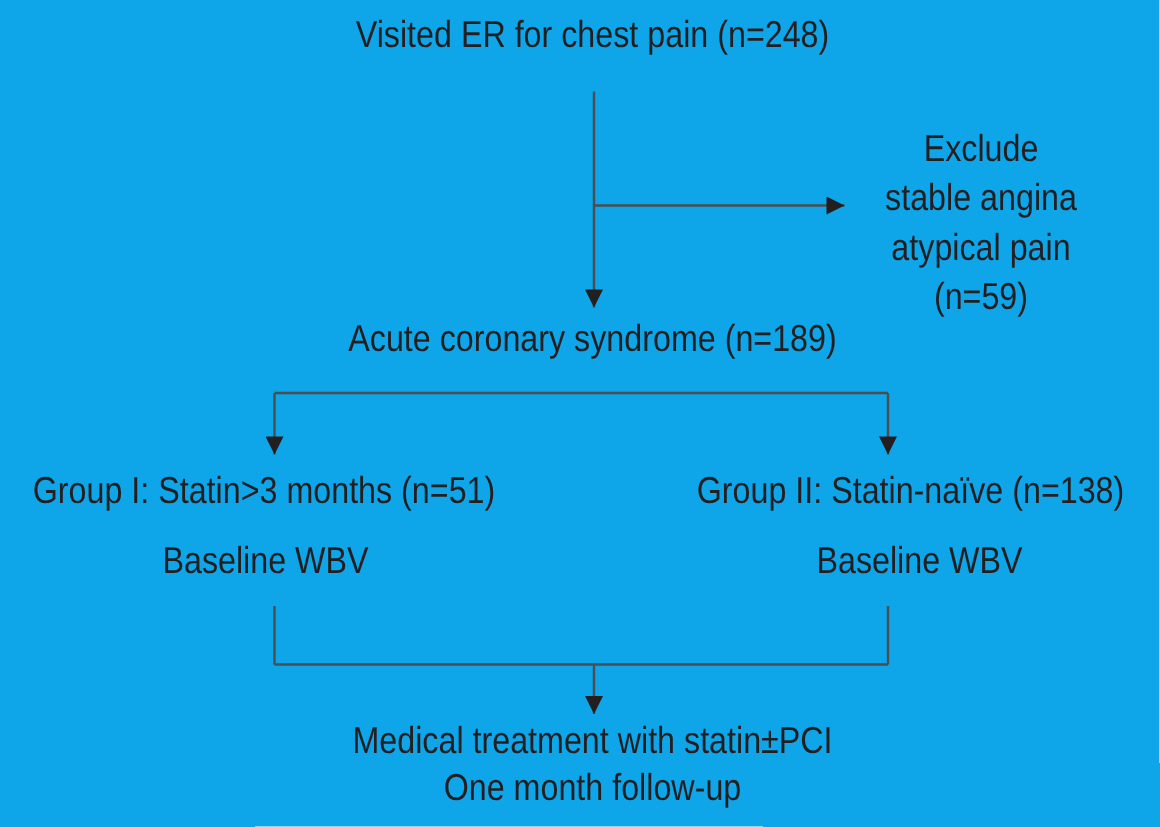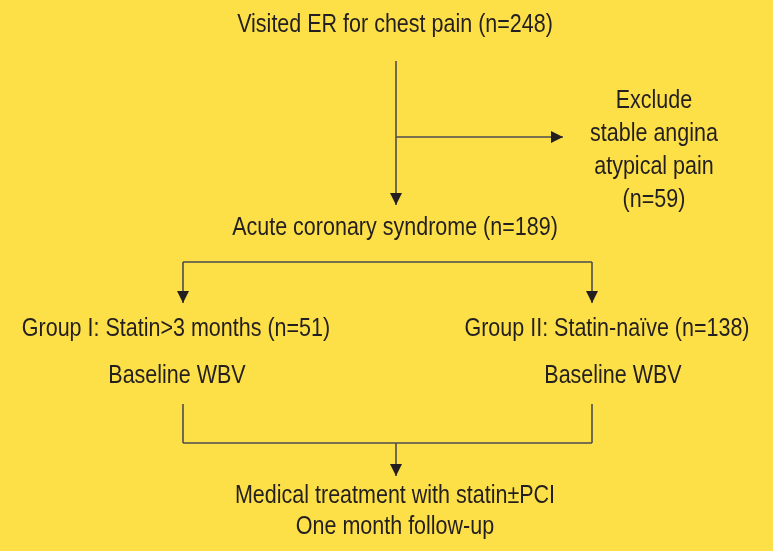--- a/index.html
+++ b/index.html
@@ -4,21 +4,21 @@
 <style>
   html, body {
     margin: 0;
     padding: 0;
     background: #ffffff;
   }
   .canvas {
     position: relative;
     width: 773px;
     height: 551px;
-    background: #fde047;
+    background: #0ea5e9;
     font-family: "Liberation Sans", sans-serif;
     color: #231f20;
     overflow: hidden;
   }
   .connectors {
     position: absolute;
     left: 0;
     top: 0;
     width: 773px;
     height: 551px;

